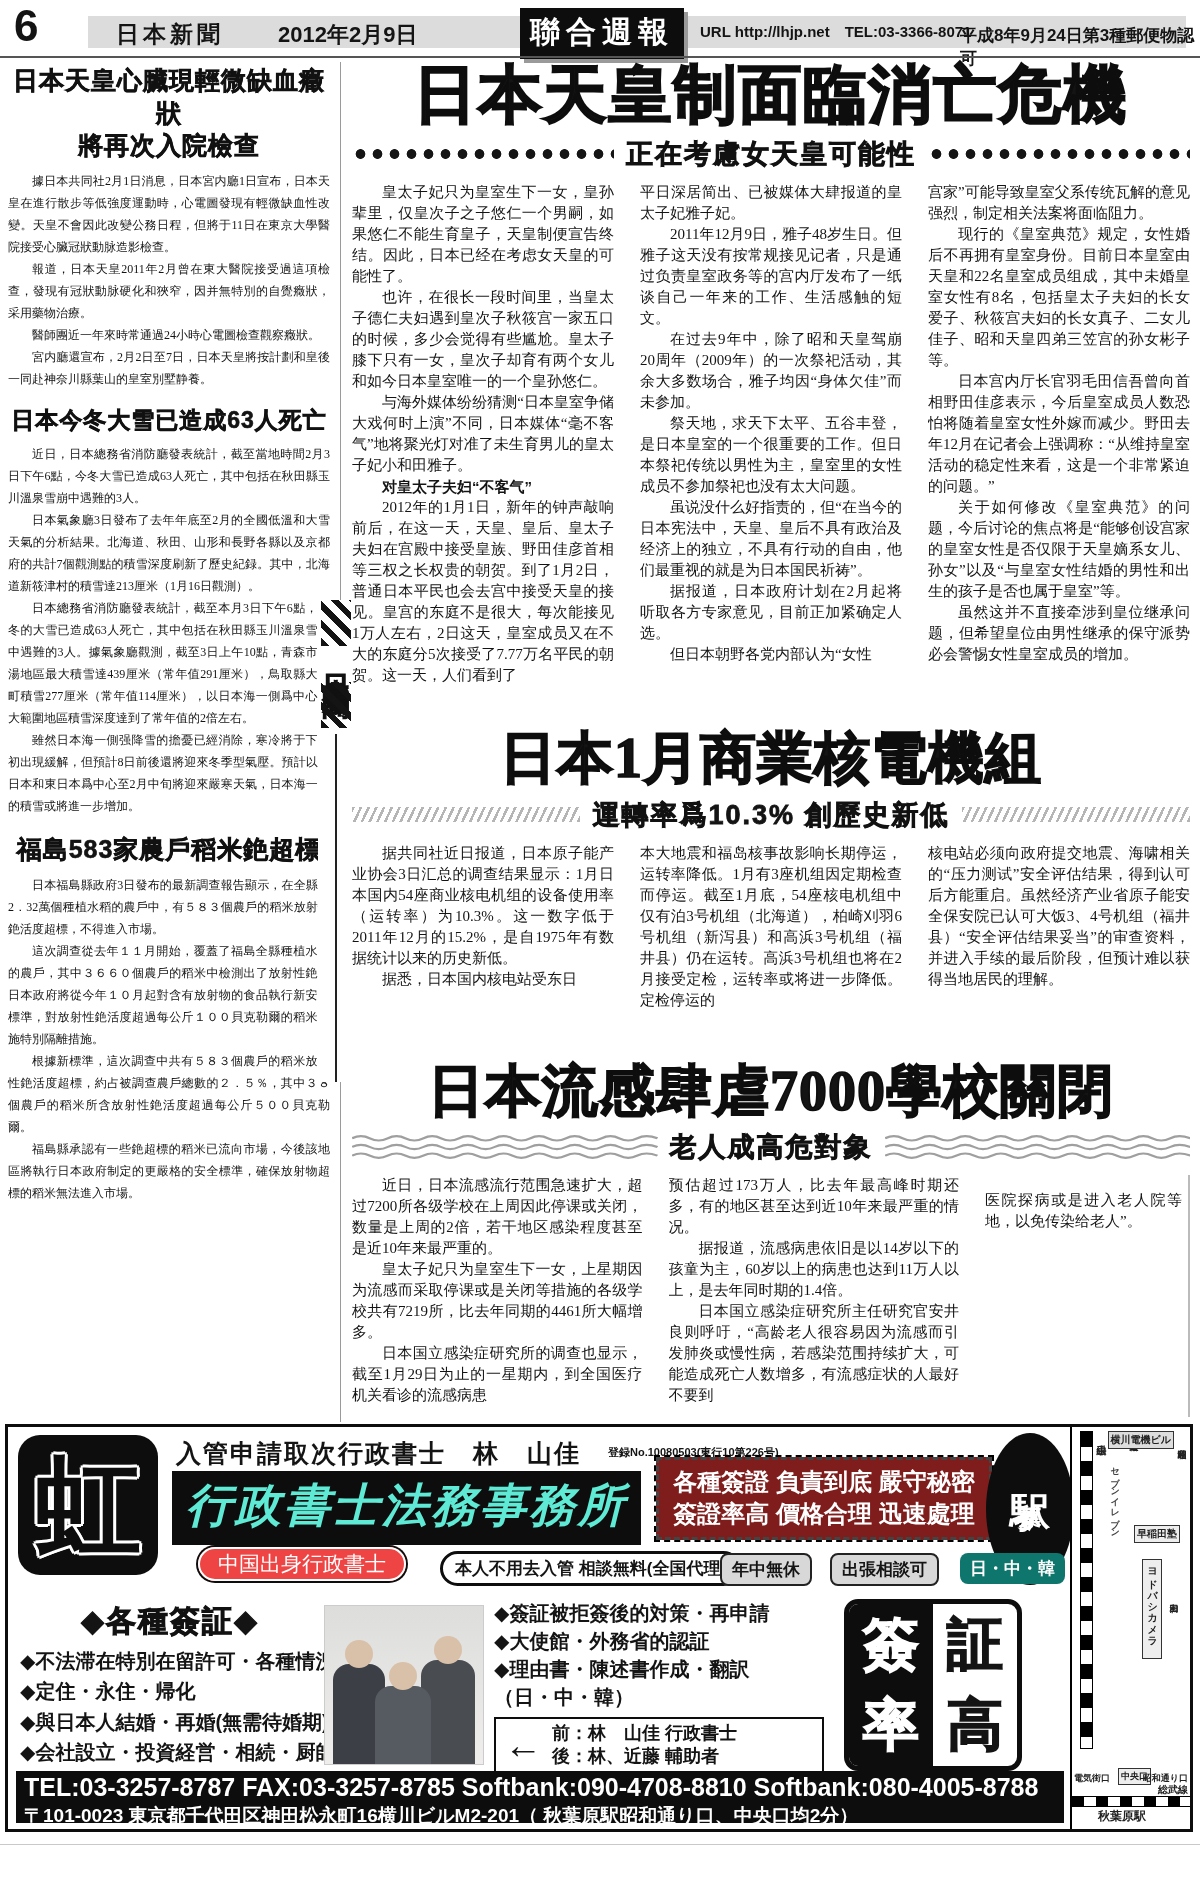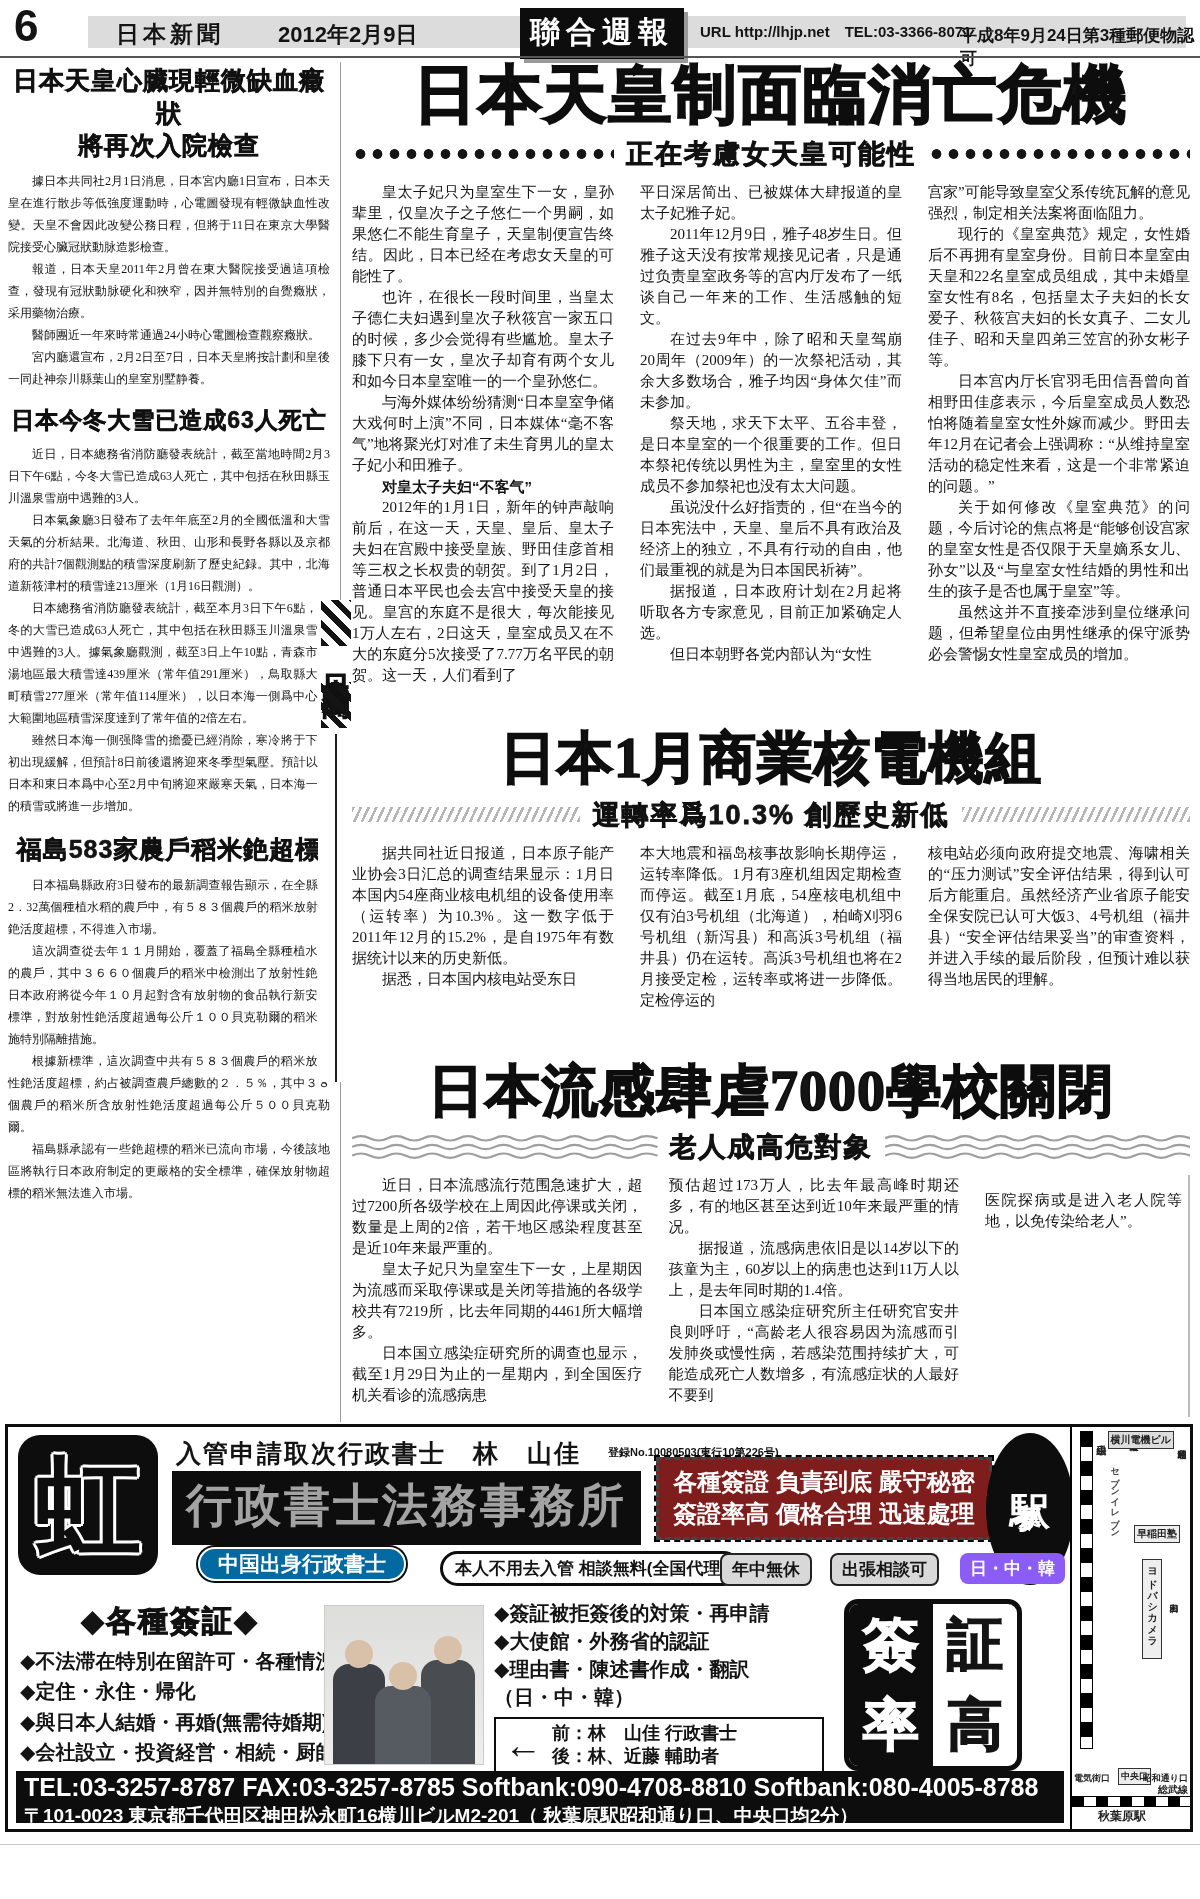--- a/index.html
+++ b/index.html
@@ -70,36 +70,36 @@
   
   .ad{position:absolute;left:5px;top:1424px;width:1188px;height:408px;border:3px solid #0d0d0d;
         box-sizing:border-box;background:#fff;}
   .ad-bottom-rule{position:absolute;left:0;top:1844px;width:1200px;height:1px;background:#c9c9c9;}
   .ad-logo{position:absolute;left:10px;top:8px;width:140px;height:140px;background:#0d0d0d;border-radius:22px;
         display:flex;align-items:center;justify-content:center;}
   .ad-logo span{font-size:106px;font-weight:900;color:#0d0d0d;line-height:1;
         text-shadow:-3px 0 #fff,3px 0 #fff,0 -3px #fff,0 3px #fff,-2px -2px #fff,2px 2px #fff,-2px 2px #fff,2px -2px #fff;}
   .ad-regline{position:absolute;left:168px;top:10px;font-size:25px;font-weight:900;letter-spacing:2px;white-space:nowrap;}
   .ad-regno{position:absolute;left:600px;top:18px;font-size:11px;font-weight:700;}
-  .ad-office{position:absolute;left:164px;top:44px;background:#0d0d0d;color:#a3a3a3;font-size:46px;font-weight:900;
-        letter-spacing:3px;padding:4px 14px 8px;white-space:nowrap;}
+  .ad-office{position:absolute;left:164px;top:44px;background:#0d0d0d;color:#5eead4;font-size:46px;font-weight:900;
+        letter-spacing:3px;padding:4px 14px 8px;white-space:nowrap;font-style:italic;}
   .ad-slogan{position:absolute;left:648px;top:30px;width:318px;background:#7f1d1d;border:3px dashed #444;
         outline:2px dashed #000;color:#fff;text-align:center;padding:6px 6px;}
   .ad-slogan div{font-size:24px;font-weight:900;line-height:1.35;white-space:nowrap;}
   .ad-station{position:absolute;left:978px;top:6px;width:88px;height:152px;background:#0d0d0d;border-radius:50%;
         color:#fff;display:flex;flex-direction:column;align-items:center;justify-content:center;}
   .ad-station .st1{writing-mode:vertical-rl;font-size:22px;font-weight:900;letter-spacing:2px;}
   .ad-station .st2{font-size:40px;font-weight:900;line-height:1;}
-  .pill-dark{position:absolute;left:190px;top:120px;background:#0369a1;color:#fff;border-radius:999px;
-        font-size:21px;font-weight:700;padding:3px 20px;box-shadow:inset 0 0 0 2px #fff,0 0 0 2px #0d0d0d;white-space:nowrap;}
+  .pill-dark{position:absolute;left:190px;top:120px;background:#ef4444;color:#fff;border-radius:999px;
+        font-size:21px;font-weight:400;padding:3px 20px;box-shadow:inset 0 0 0 2px #fff,0 0 0 2px #0d0d0d;white-space:nowrap;}
   .pill-line{position:absolute;left:432px;top:124px;border:3px solid #0d0d0d;border-radius:999px;
         font-size:17px;font-weight:900;padding:3px 12px;white-space:nowrap;background:#fff;}
   .pill-gray{position:absolute;top:126px;background:#d8d8d8;border:2px solid #222;border-radius:8px;
         font-size:17px;font-weight:900;padding:3px 10px;white-space:nowrap;}
-  .pill-black{position:absolute;top:126px;background:#8b5cf6;color:#fff;border-radius:8px;
+  .pill-black{position:absolute;top:126px;background:#0f766e;color:#fff;border-radius:8px;
         font-size:17px;font-weight:900;padding:4px 10px;white-space:nowrap;text-align:center;}
   .ad-services{position:absolute;left:12px;top:174px;width:300px;}
   .ad-services .svc-title{font-size:30px;font-weight:900;text-align:center;margin-bottom:4px;letter-spacing:2px;
         -webkit-text-stroke:1px #111;}
   .ad-services p{margin:0;font-size:20px;font-weight:900;line-height:1.52;white-space:nowrap;}
   .ad-photo{position:absolute;left:316px;top:178px;width:158px;height:158px;overflow:hidden;
         background:linear-gradient(180deg,#dddddb,#efeeec);border:1px solid #ccc;}
   .pfig{position:absolute;bottom:-10px;border-radius:16px 16px 0 0;}
   .pfig::before{content:"";position:absolute;top:-24px;left:50%;transform:translateX(-50%);
         width:28px;height:28px;border-radius:50%;background:#d9c0a8;}

